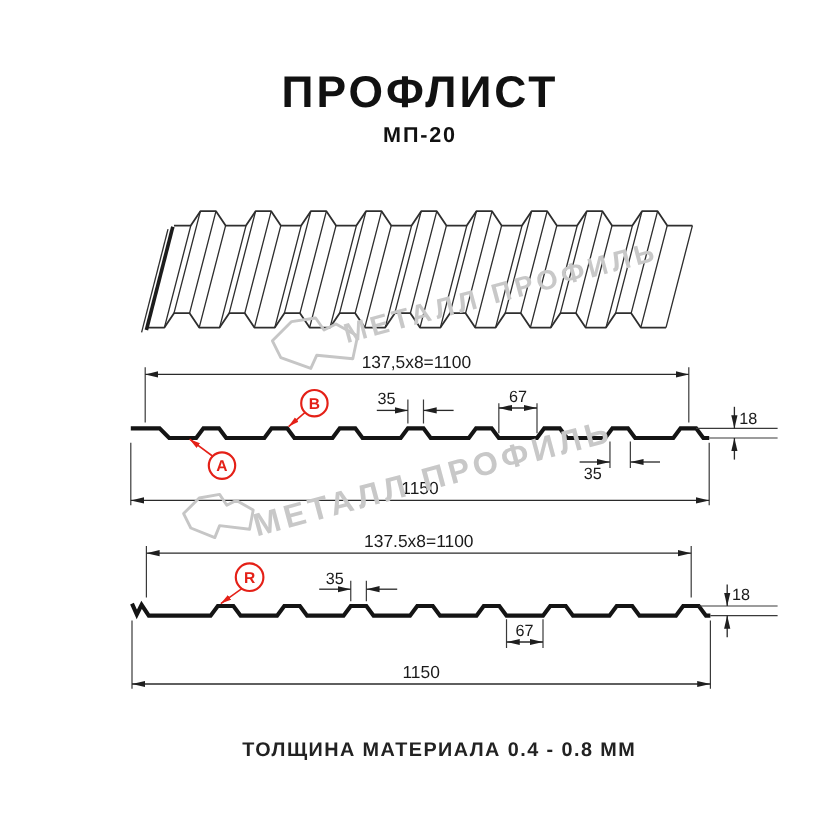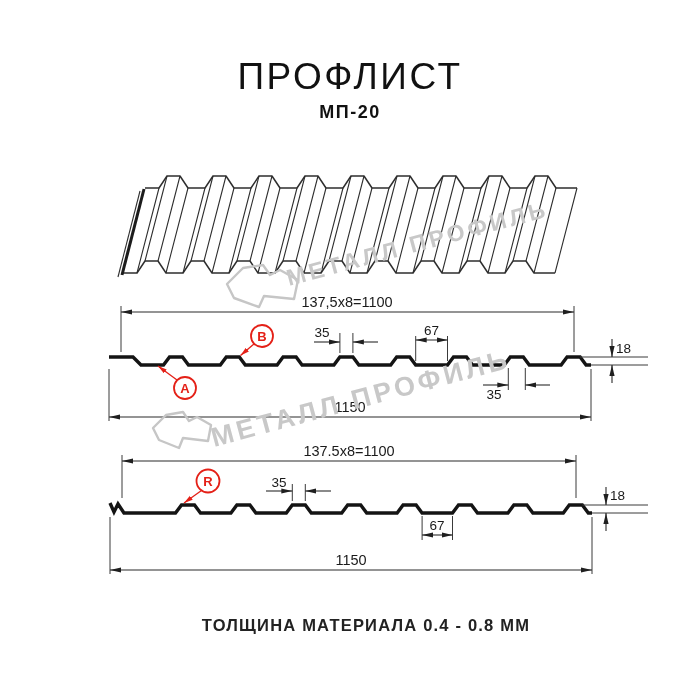--- a/index.html
+++ b/index.html
@@ -1,19 +1,19 @@
 <!DOCTYPE html>
 <html><head>
 <meta charset="utf-8">
 <style>
   html,body{margin:0;padding:0;background:#ffffff;}
   #stage{position:relative;width:700px;height:700px;background:#fff;overflow:hidden;
          font-family:"Liberation Sans",sans-serif;}
   .hdr{position:absolute;left:0;width:700px;text-align:center;color:#111;}
-  #title{top:56px;font-size:37px;font-weight:400;letter-spacing:2.5px;}
+  #title{top:56px;font-size:37px;font-weight:700;letter-spacing:2.5px;}
   #subtitle{top:102px;font-size:18px;font-weight:600;letter-spacing:1.5px;}
   #footer{position:absolute;left:0;top:616px;width:700px;text-align:center;
           font-size:16.5px;font-weight:600;letter-spacing:1.2px;color:#222;padding-left:16px;}
   svg{position:absolute;left:0;top:0;}
   
   .t3d{stroke:#2e2e2e;stroke-width:1.5;fill:none;stroke-linejoin:round;}
   .t3d-thin{stroke:#2e2e2e;stroke-width:1.1;fill:none;}
   .t3d-edge{stroke:#1c1c1c;stroke-width:3;fill:none;}
   .pl{stroke:#141414;stroke-width:3.4;fill:none;stroke-linejoin:miter;}
   .et{stroke:#3a3a3a;stroke-width:1;fill:none;}

